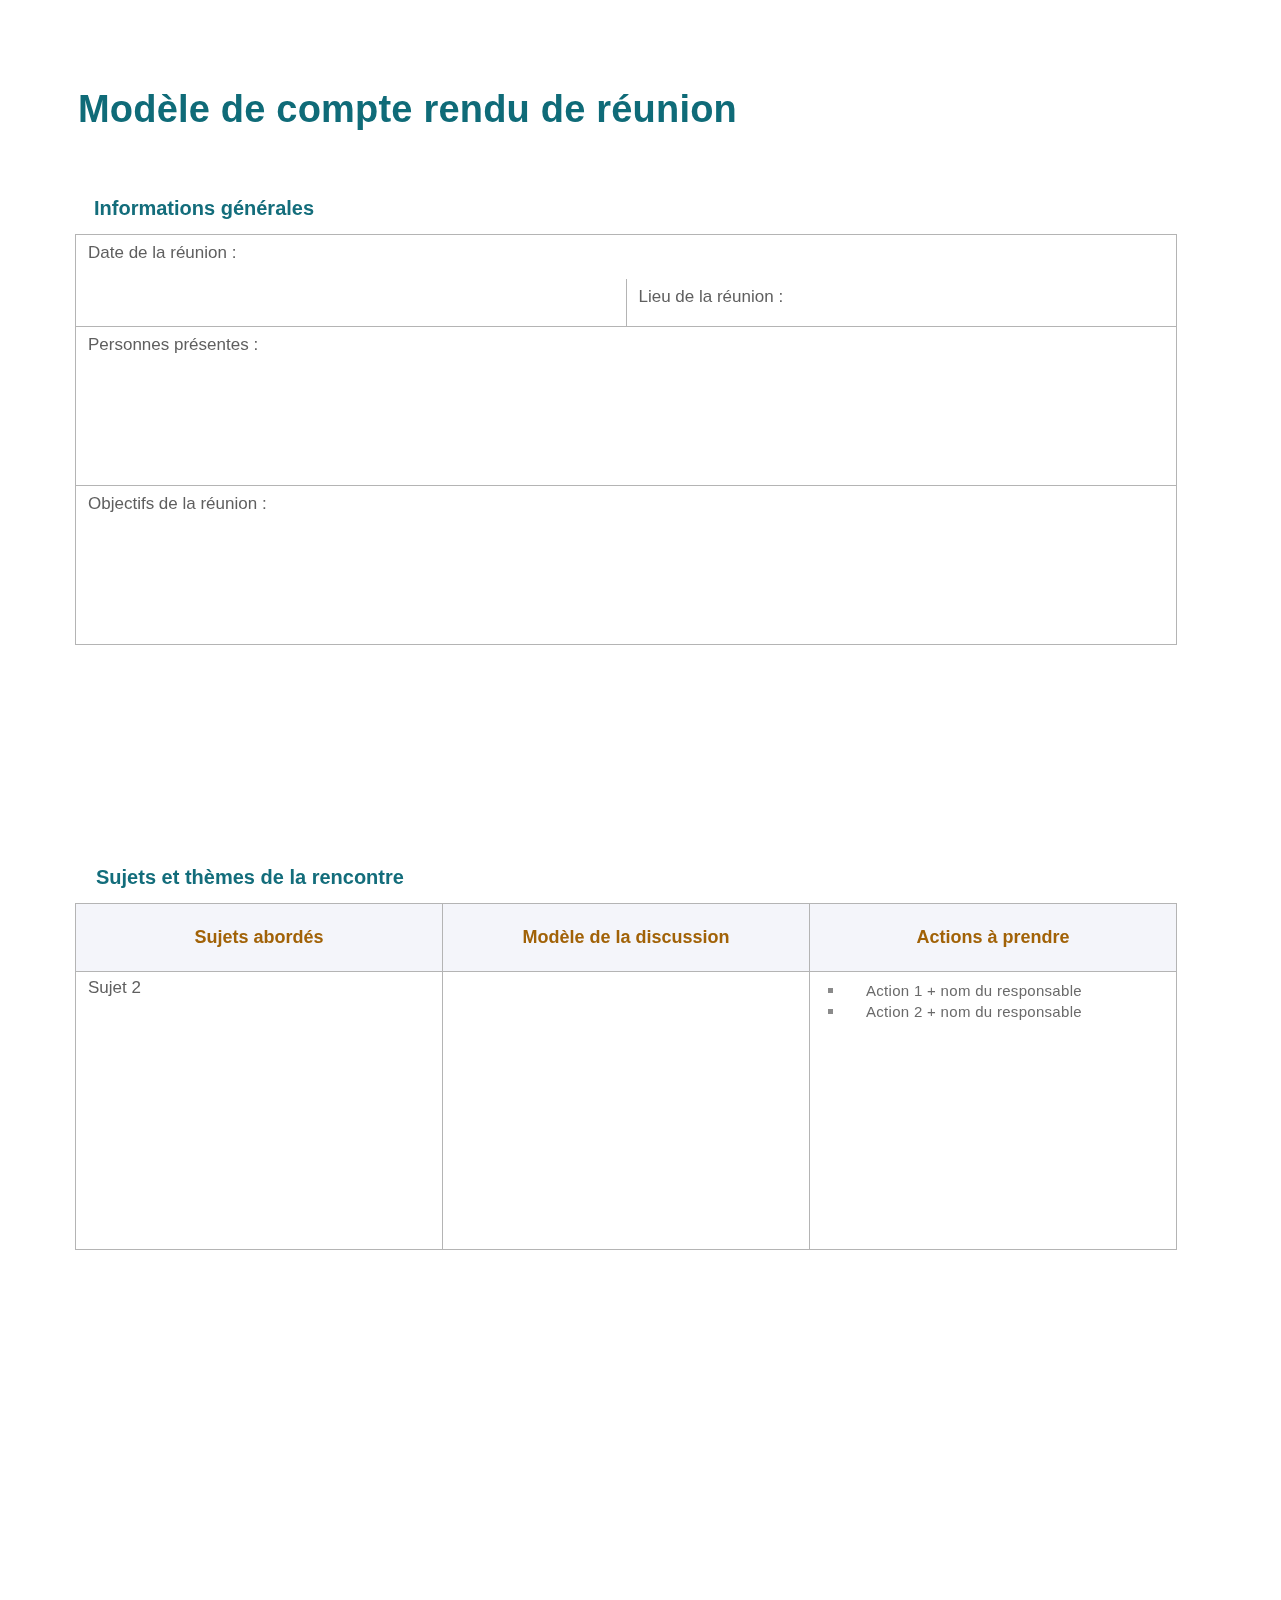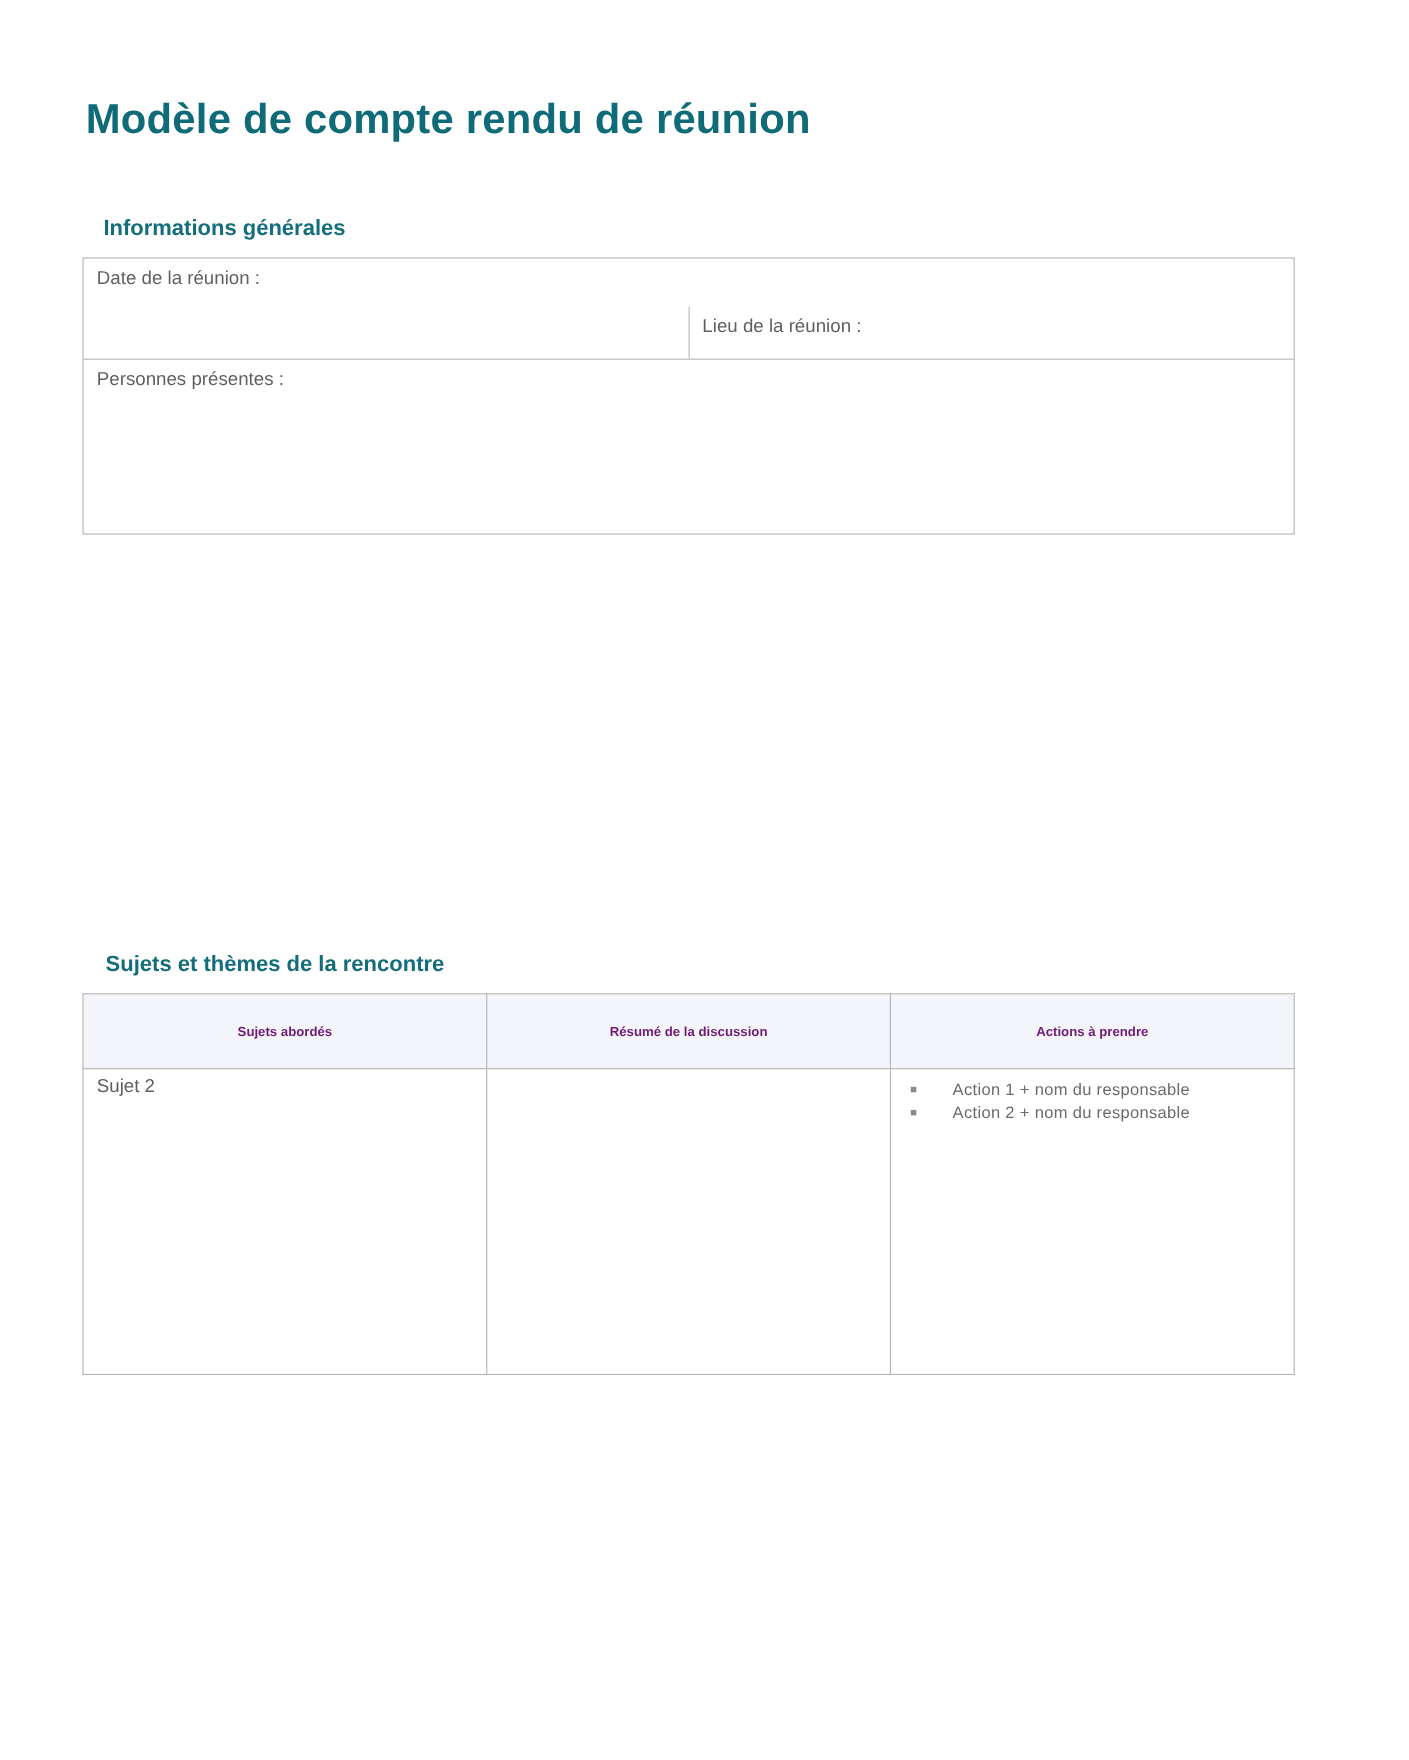--- a/index.html
+++ b/index.html
@@ -77,23 +77,23 @@
       border-collapse: collapse;
       table-layout: fixed;
     }
     .topics-table th, .topics-table td {
       border: 1px solid #b4b4b4;
       box-sizing: border-box;
     }
     .topics-table th {
       background: #f4f5fa;
       height: 68px;
-      font-size: 12px;
+      font-size: 18px;
       font-weight: bold;
-      color: #701a75;
+      color: #a16207;
       text-align: center;
       vertical-align: middle;
     }
     .topics-table td {
       vertical-align: top;
       padding: 6px 12px;
       font-size: 17px;
       color: #5f5f5f;
     }
     .row1 td { height: 260px; }
@@ -137,29 +137,35 @@
       <span class="lbl">Lieu de la réunion :</span>
       <span class="field"></span>
     </div>
   </div>
   <div class="info-row r-people">
     <div class="info-cell">
       <span class="lbl">Personnes présentes :</span>
       <span class="field"></span>
     </div>
   </div>
+  <div class="info-row r-goals">
+    <div class="info-cell">
+      <span class="lbl">Objectifs de la réunion :</span>
+      <span class="field"></span>
+    </div>
+  </div>
 </div>
 
 <h2 class="section-heading h-topics">Sujets et thèmes de la rencontre</h2>
 
 <table class="topics-table">
   <thead>
     <tr>
       <th>Sujets abordés</th>
-      <th>Résumé de la discussion</th>
+      <th>Modèle de la discussion</th>
       <th>Actions à prendre</th>
     </tr>
   </thead>
   <tbody>
     <tr class="row2">
       <td>
         <span>Sujet 2</span>
       </td>
       <td></td>
       <td>

